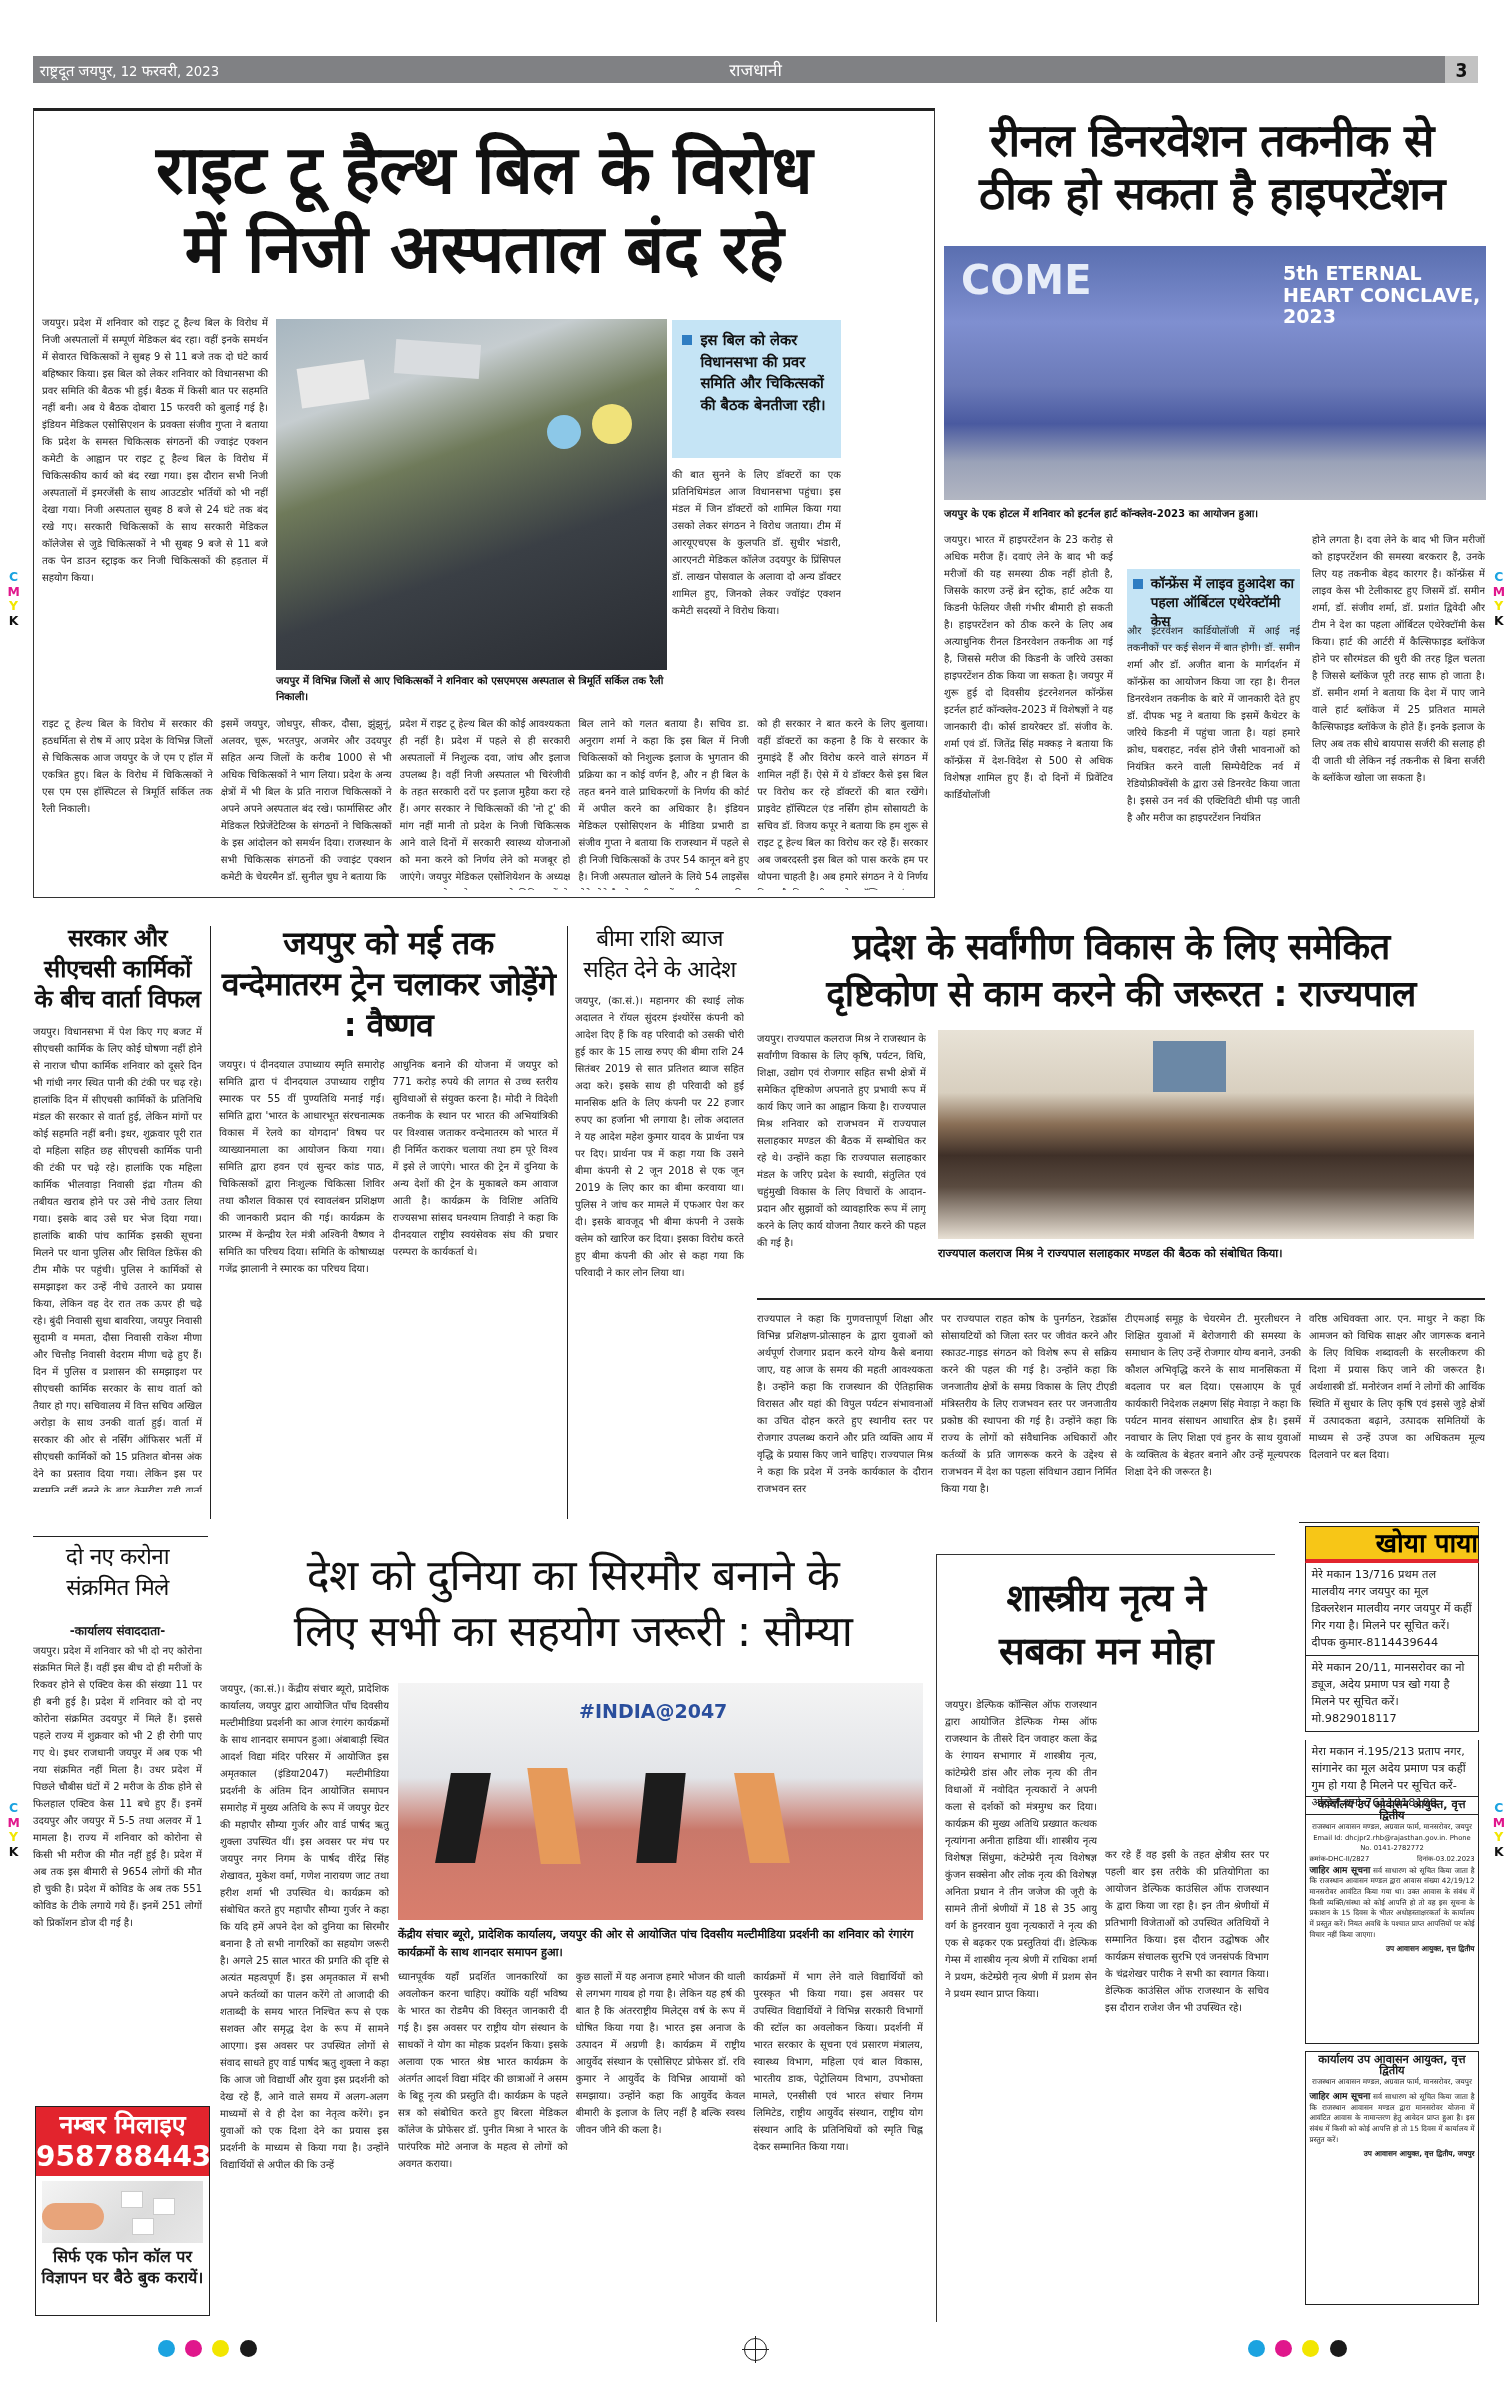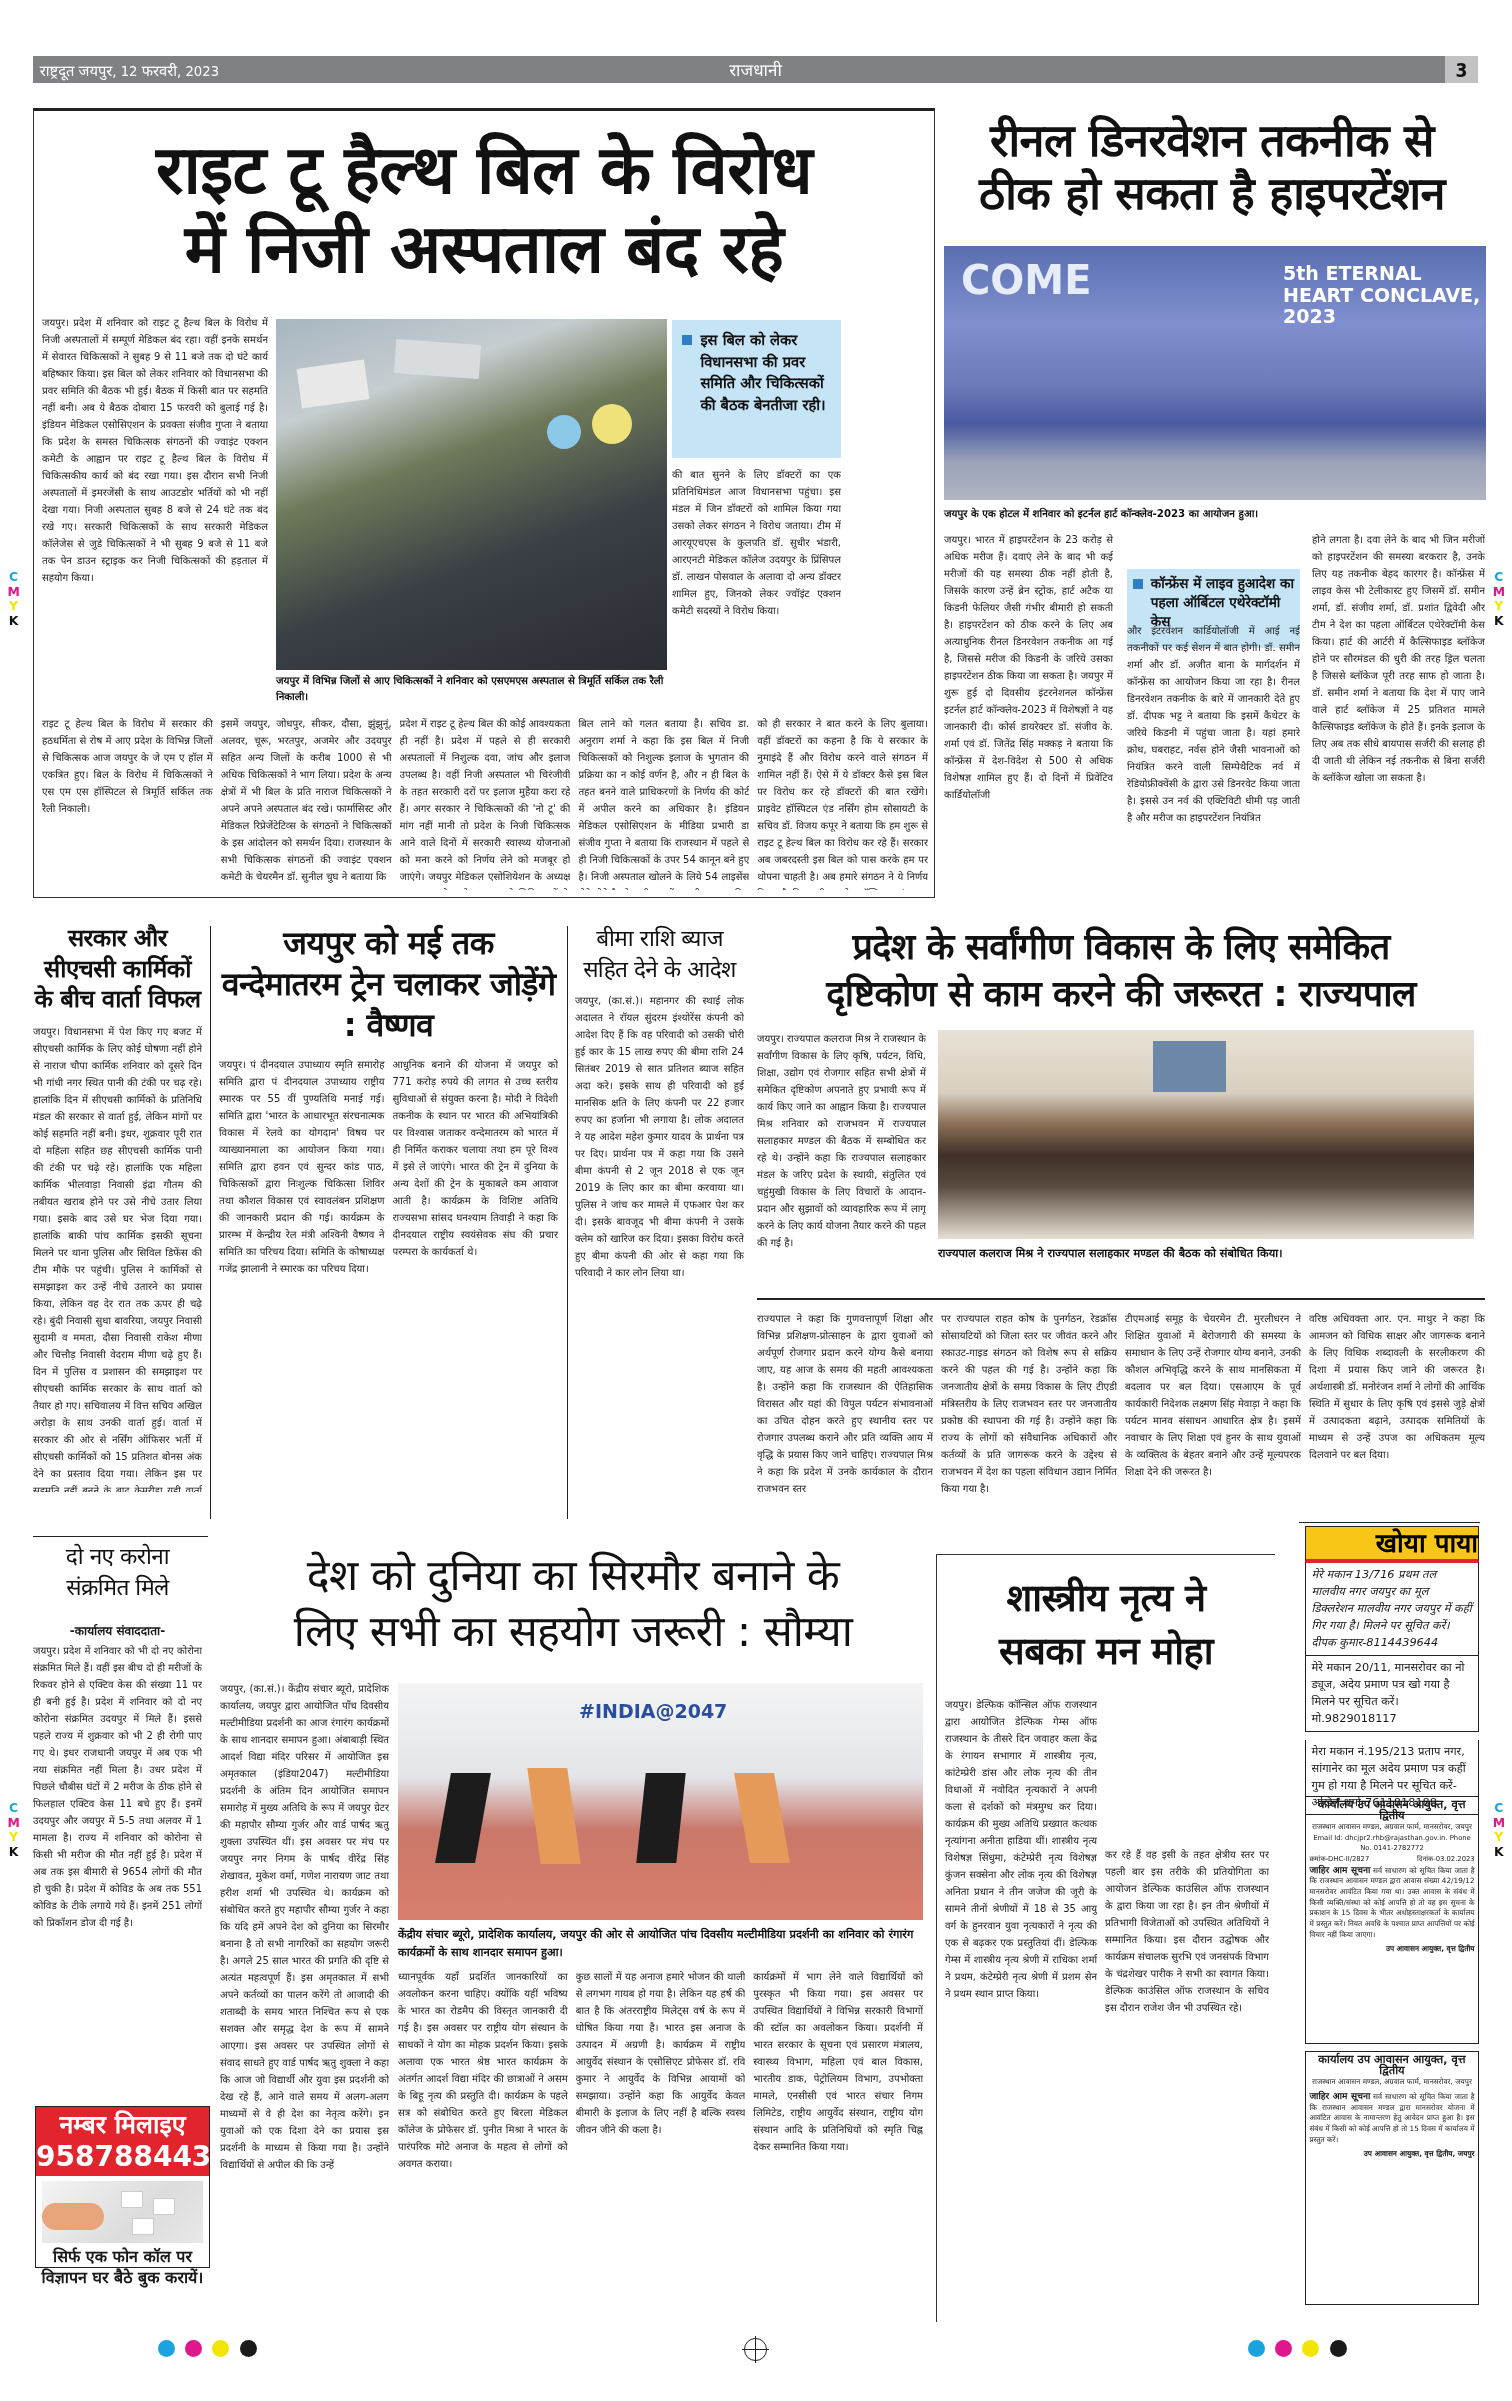--- a/index.html
+++ b/index.html
@@ -146,21 +146,21 @@
   </div>
 </div>
 
 <div class="abs rule" style="left:33px; top:1536px; width:175px; height:1.1px;"></div>
 <div class="abs" style="left:33px; top:1541px; width:169px; height:542px;">
   <div class="headline" style="font-size:22.6px; font-weight:normal; line-height:30.5px;">दो नए करोना संक्रमित मिले</div>
   <div style="text-align:center; font-size:12px; margin-top:20px; font-weight:bold;">-कार्यालय संवाददाता-</div>
   <div class="body" style="margin-top:3.4px; height:452px; overflow:hidden;">जयपुर। प्रदेश में शनिवार को भी दो नए कोरोना संक्रमित मिले हैं। वहीं इस बीच दो ही मरीजों के रिकवर होने से एक्टिव केस की संख्या 11 पर ही बनी हुई है। प्रदेश में शनिवार को दो नए कोरोना संक्रमित उदयपुर में मिले हैं। इससे पहले राज्य में शुक्रवार को भी 2 ही रोगी पाए गए थे। इधर राजधानी जयपुर में अब एक भी नया संक्रमित नहीं मिला है। उधर प्रदेश में पिछले चौबीस घंटों में 2 मरीज के ठीक होने से फिलहाल एक्टिव केस 11 बचे हुए हैं। इनमें उदयपुर और जयपुर में 5-5 तथा अलवर में 1 मामला है। राज्य में शनिवार को कोरोना से किसी भी मरीज की मौत नहीं हुई है। प्रदेश में अब तक इस बीमारी से 9654 लोगों की मौत हो चुकी है। प्रदेश में कोविड के अब तक 551 कोविड के टीके लगाये गये हैं। इनमें 251 लोगों को प्रिकॉशन डोज दी गई है।</div>
 </div>
 
-<div class="abs" style="left:35px; top:2106px; width:175px; height:162px; border:1.7px solid #222;">
+<div class="abs" style="left:35px; top:2106px; width:175px; height:210px; border:1.7px solid #222;">
   <div style="background:#e2242d; color:#fff; text-align:center; padding:3.4px 0;">
     <div style="font-size:25px; font-weight:bold; line-height:30.5px;">नम्बर मिलाइए</div>
     <div style="font-size:28px; font-weight:bold; line-height:32px;">9587884433</div>
   </div>
   <div style="height:62px; margin:4.5px 5.6px; background:linear-gradient(135deg,#f4f4f4 0%,#dcdcdc 60%,#e8e8e8 100%); position:relative;">
     <div style="position:absolute; left:0; top:22.6px; width:62px; height:27px; border-radius:13.6px; background:#e8a47a;"></div>
     <div style="position:absolute; left:79px; top:10.2px; width:22.6px; height:17px; background:#fff; border:0.6px solid #ccc;"></div>
     <div style="position:absolute; left:111px; top:17px; width:22.6px; height:17px; background:#fff; border:0.6px solid #ccc;"></div>
     <div style="position:absolute; left:90px; top:37px; width:22.6px; height:17px; background:#fff; border:0.6px solid #ccc;"></div>
   </div>
@@ -193,21 +193,21 @@
     <div>शास्त्रीय नृत्य ने</div>
     <div>सबका मन मोहा</div>
   </div>
   <div class="abs body" style="left:8px; top:141px; width:152px; height:621px; overflow:hidden;">जयपुर। डेल्फिक कॉन्सिल ऑफ राजस्थान द्वारा आयोजित डेल्फिक गेम्स ऑफ राजस्थान के तीसरे दिन जवाहर कला केंद्र के रंगायन सभागार में शास्त्रीय नृत्य, कांटेम्प्रेरी डांस और लोक नृत्य की तीन विधाओं में नवोदित नृत्यकारों ने अपनी कला से दर्शकों को मंत्रमुग्ध कर दिया। कार्यक्रम की मुख्य अतिथि प्रख्यात कत्थक नृत्यांगना अनीता हाडिया थीं। शास्त्रीय नृत्य विशेषज्ञ सिंधुमा, कंटेम्प्रेरी नृत्य विशेषज्ञ कुंजन सक्सेना और लोक नृत्य की विशेषज्ञ अनिता प्रधान ने तीन जजेज की जूरी के सामने तीनों श्रेणीयों में 18 से 35 आयु वर्ग के हुनरवान युवा नृत्यकारों ने नृत्य की एक से बढ़कर एक प्रस्तुतियां दीं। डेल्फिक गेम्स में शास्त्रीय नृत्य श्रेणी में राधिका शर्मा ने प्रथम, कंटेम्प्रेरी नृत्य श्रेणी में प्रशम सेन ने प्रथम स्थान प्राप्त किया।</div>
   <div class="abs body" style="left:168px; top:291px; width:164px; height:471px; overflow:hidden;">कर रहे हैं वह इसी के तहत क्षेत्रीय स्तर पर पहली बार इस तरीके की प्रतियोगिता का आयोजन डेल्फिक काउंसिल ऑफ राजस्थान के द्वारा किया जा रहा है। इन तीन श्रेणीयों में प्रतिभागी विजेताओं को उपस्थित अतिथियों ने सम्मानित किया। इस दौरान उद्घोषक और कार्यक्रम संचालक सुरभि एवं जनसंपर्क विभाग के चंद्रशेखर पारीक ने सभी का स्वागत किया। डेल्फिक काउंसिल ऑफ राजस्थान के सचिव इस दौरान राजेश जैन भी उपस्थित रहे।</div>
 </div>
 
 <div class="abs" style="left:1299px; top:1522px; width:181px; height:186px; border-top:1.1px solid #222;"></div>
 <div class="abs" style="left:1305px; top:1526px; width:174px;">
   <div style="background:#f7c617; border:1.1px solid #222; border-bottom:4.5px solid #e2242d; text-align:right; font-size:26px; font-weight:bold; line-height:32px; color:#000000;">खोया पाया</div>
-  <div class="classified" style="border-top:none;font-style:italic;">मेरे मकान 13/716 प्रथम तल मालवीय नगर जयपुर का मूल डिक्लरेशन मालवीय नगर जयपुर में कहीं गिर गया है। मिलने पर सूचित करें। दीपक कुमार-8114439644</div>
+  <div class="classified" style="border-top:none;">मेरे मकान 13/716 प्रथम तल मालवीय नगर जयपुर का मूल डिक्लरेशन मालवीय नगर जयपुर में कहीं गिर गया है। मिलने पर सूचित करें। दीपक कुमार-8114439644</div>
   <div class="classified" style="border-top:none;">मेरे मकान 20/11, मानसरोवर का नो ड्यूज, अदेय प्रमाण पत्र खो गया है मिलने पर सूचित करें। मो.9829018117</div>
   <div class="classified" style="border-top:none;margin-top:8px;">मेरा मकान नं.195/213 प्रताप नगर, सांगानेर का मूल अदेय प्रमाण पत्र कहीं गुम हो गया है मिलने पर सूचित करें-अखिल शर्मा-7611818188</div>
 </div>
 
 <div class="abs" style="left:1305px; top:1796px; width:174px; height:248px; border:1.1px solid #222; padding:3.4px; overflow:hidden; font-size:7.3px; line-height:10.7px;">
   <div style="font-size:11.3px; font-weight:bold; text-align:center;">कार्यालय उप आवासन आयुक्त, वृत्त द्वितीय</div>
   <div style="font-size:7.3px; text-align:center;">राजस्थान आवासन मण्डल, अग्रवाल फार्म, मानसरोवर, जयपुर</div>
   <div style="font-size:6.8px; text-align:center;">Email Id: dhcjpr2.rhb@rajasthan.gov.in. Phone No. 0141-2782772</div>
   <div style="display:flex; justify-content:space-between; font-size:6.8px;">
     <span>क्रमांक-DHC-II/2827</span>

